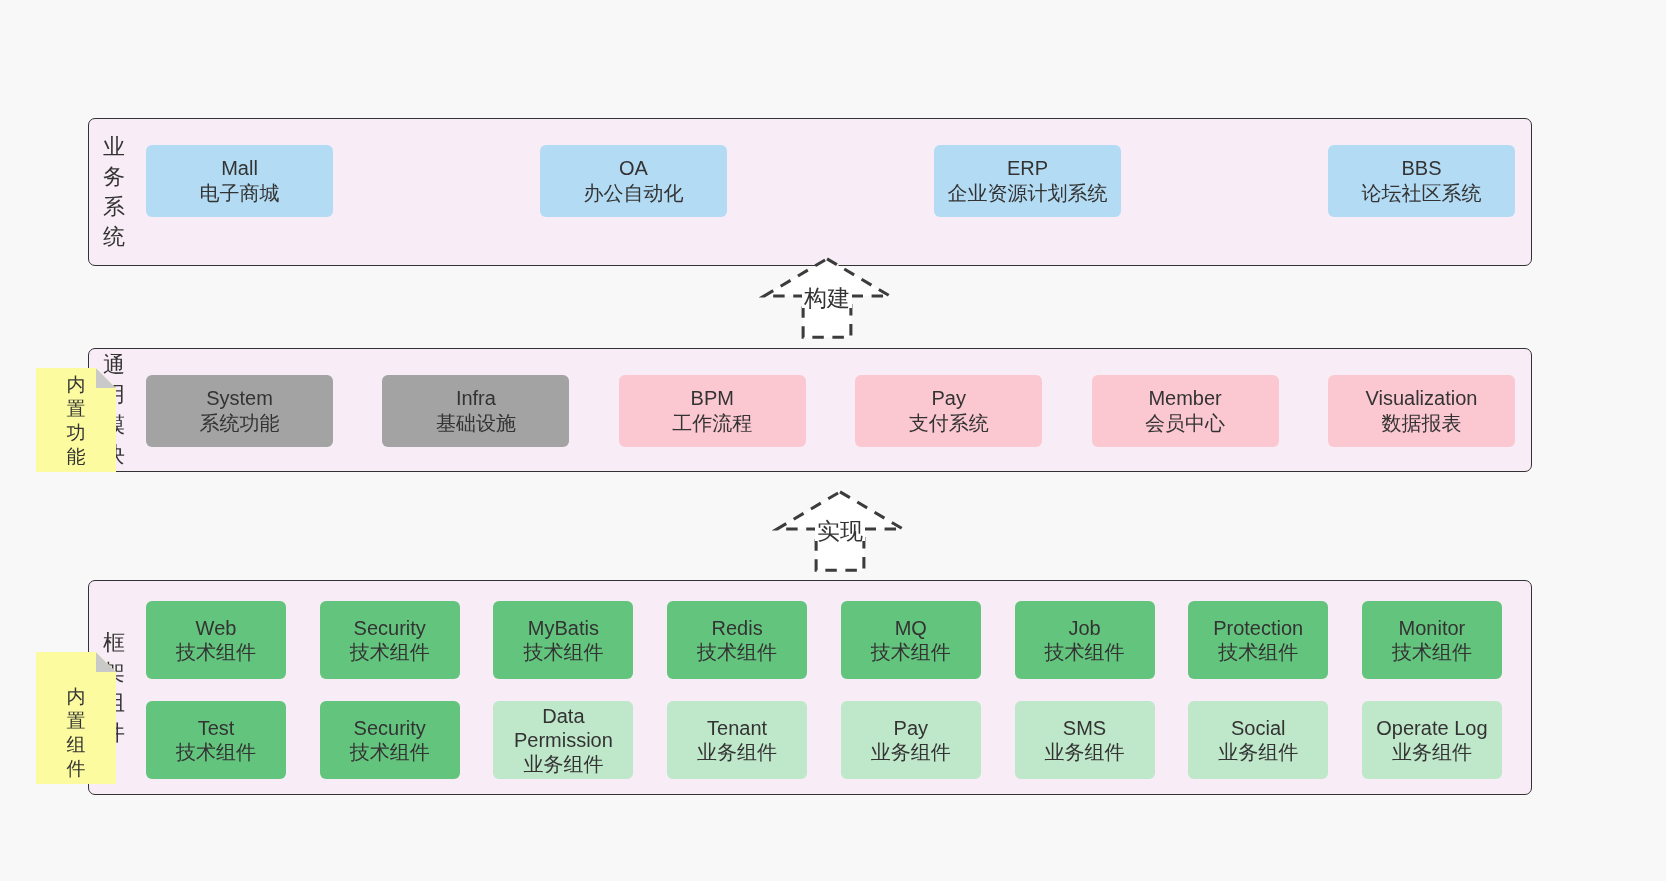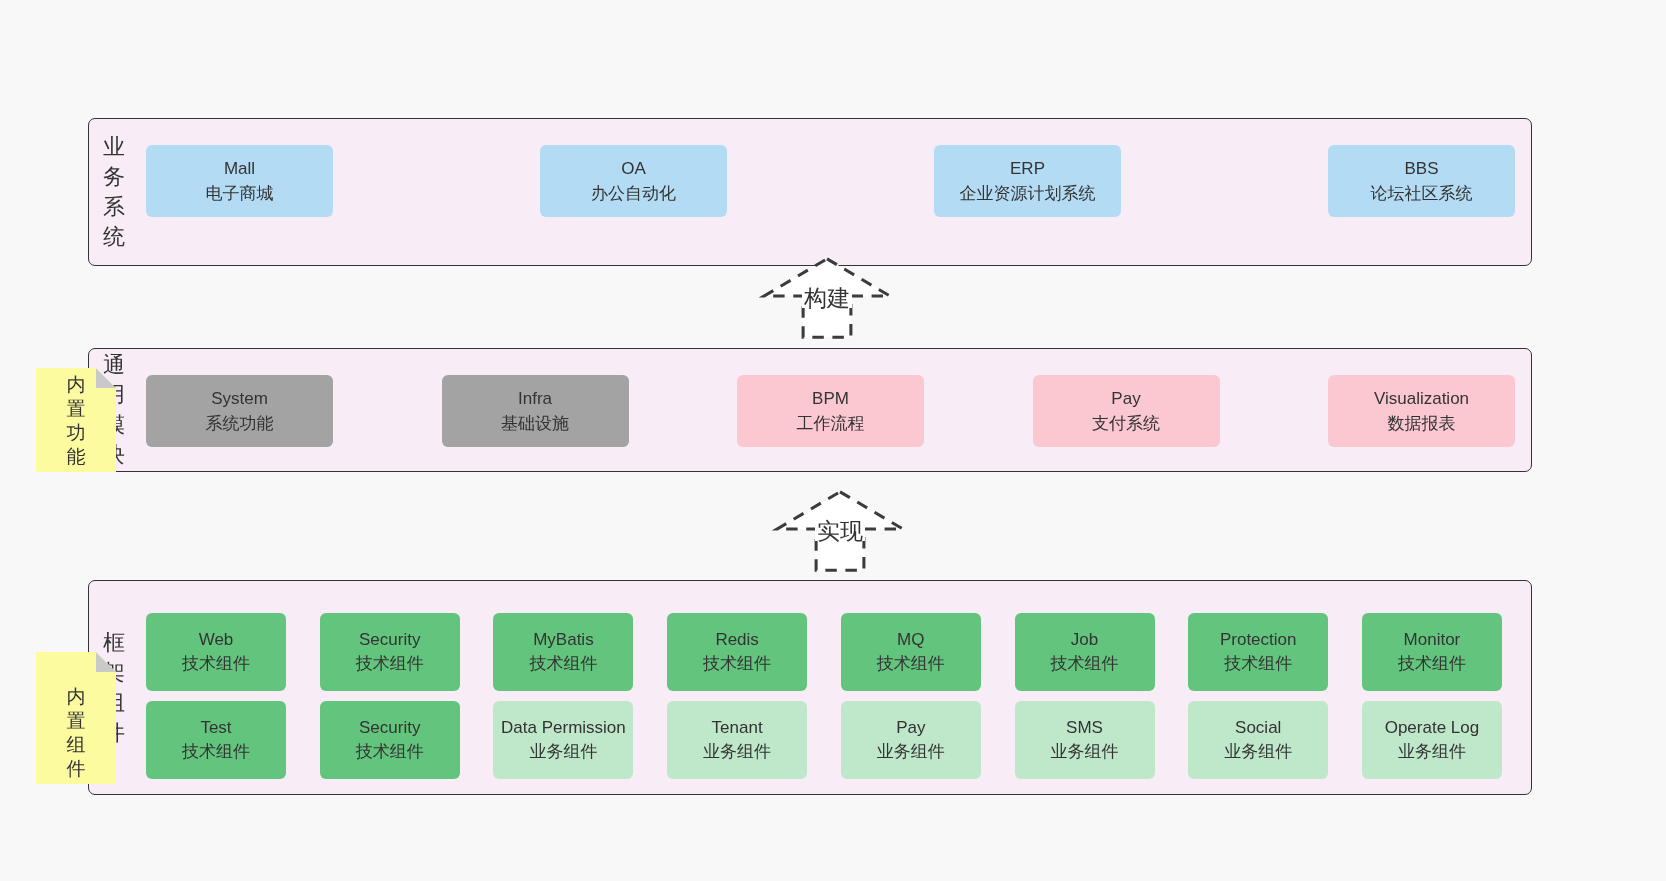--- a/index.html
+++ b/index.html
@@ -36,29 +36,29 @@
     letter-spacing:0;
     color:#333;
   }
 
   .band-boxes{
     position:absolute;
     left:57px;right:16px;
     display:flex;justify-content:space-between;
   }
   .band-1 .band-boxes,.band-2 .band-boxes{top:26px;height:72px;}
-  .band-3 .row-1{top:32px;height:78px;right:29px;}
+  .band-3 .row-1{top:20px;height:78px;right:29px;}
   .band-3 .row-2{top:120px;height:78px;right:29px;}
 
   .box{
     border-radius:6px;
     display:flex;flex-direction:column;
     align-items:center;justify-content:center;
     text-align:center;
-    font-size:17px;line-height:25px;
+    font-size:20px;line-height:25px;
     padding:0 4px;box-sizing:border-box;
   }
   .band-1 .box,.band-2 .box{width:187px;}
   .band-3 .box{width:140px;line-height:24px;}
 
   .blue{background:#b3dcf4;}
   .red{background:#a3a3a3;}
   .pink{background:#fbc8d1;}
   .green{background:#63c57d;}
   .green-light{background:#bfe7ca;}
@@ -151,20 +151,24 @@
       </div>
       <div class="box pink">
         <div>BPM</div>
         <div>工作流程</div>
       </div>
       <div class="box pink">
         <div>Pay</div>
         <div>支付系统</div>
       </div>
       <div class="box pink">
+        <div>Member</div>
+        <div>会员中心</div>
+      </div>
+      <div class="box pink">
         <div>Visualization</div>
         <div>数据报表</div>
       </div>
     </div>
   </section>
 
   <div class="arrow arrow-2">
     <svg viewBox="0 0 140 90">
       <polygon points="70,4 136,43 95,43 95,86 45,86 45,43 4,43" fill="#ffffff" stroke="#3c3c3c" stroke-width="3.2" stroke-dasharray="12,9" stroke-linejoin="miter"></polygon>
     </svg>

